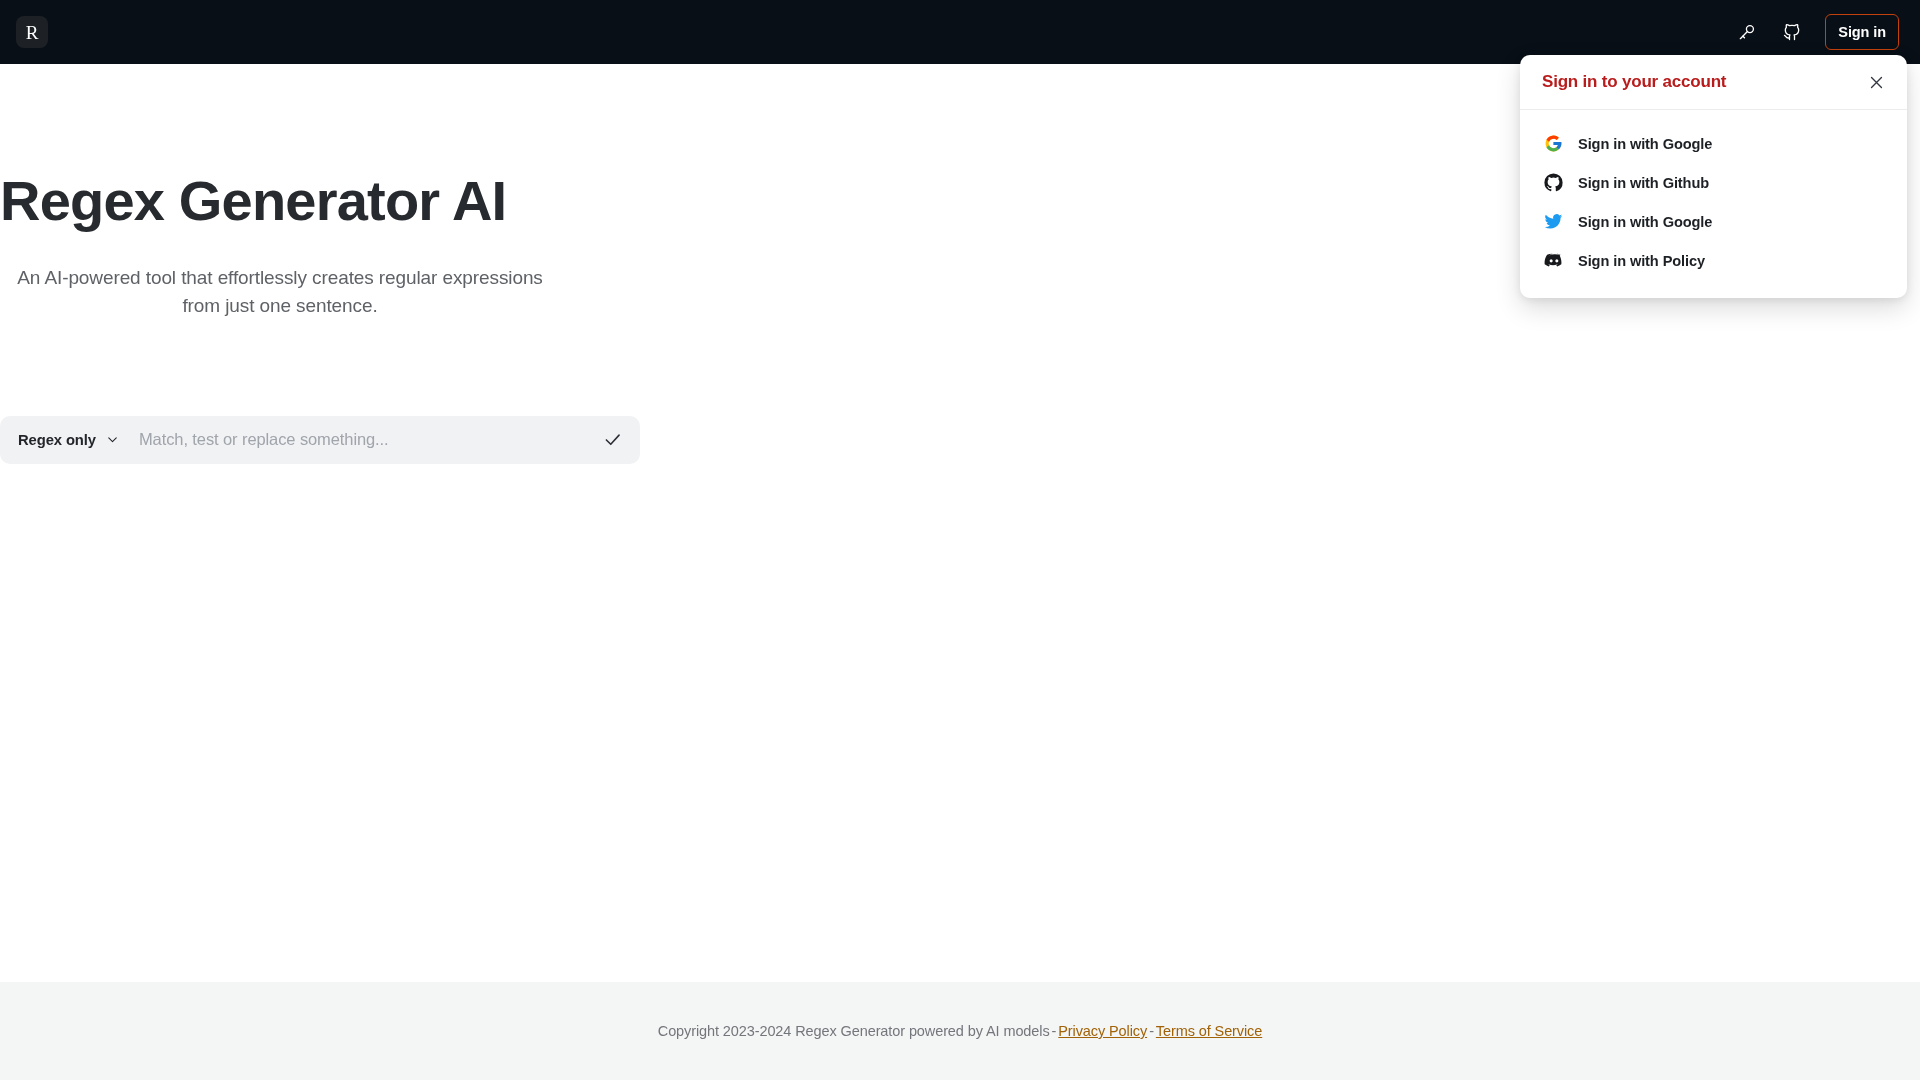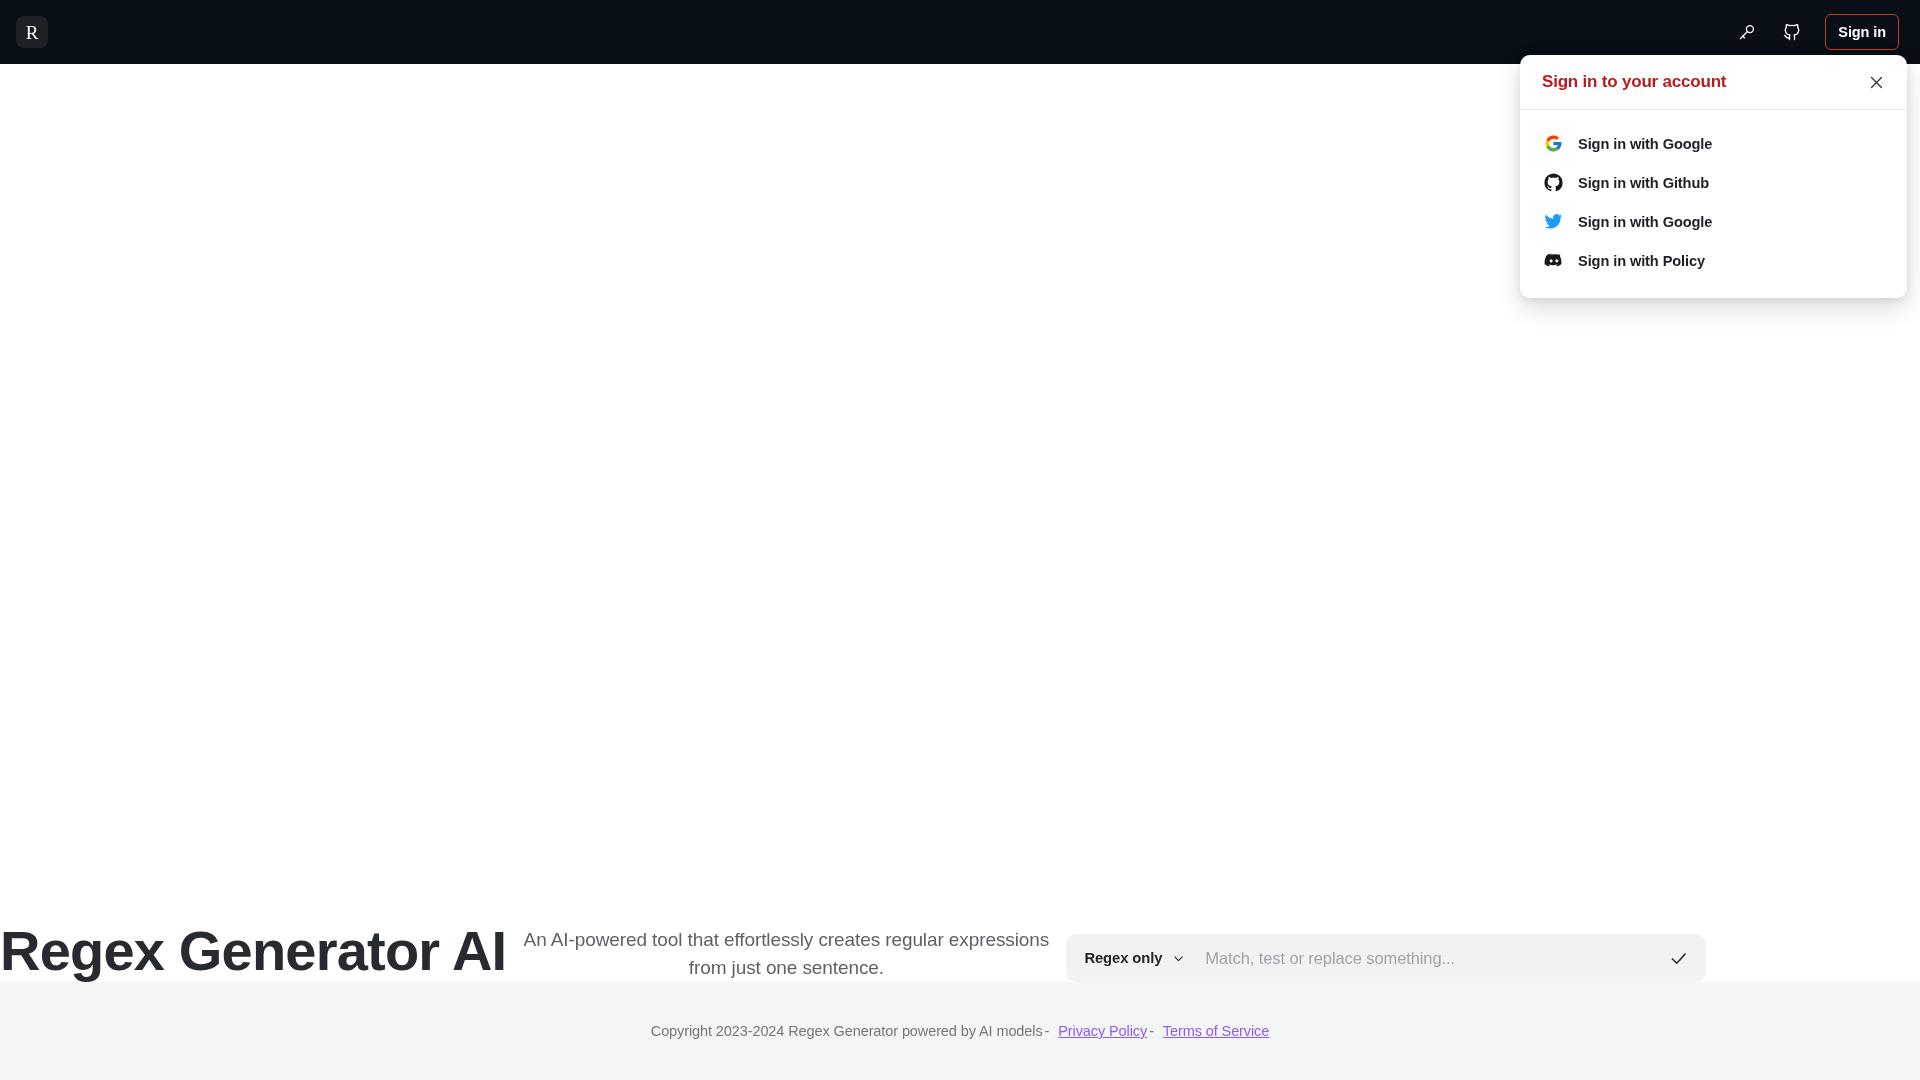--- a/index.html
+++ b/index.html
@@ -81,22 +81,22 @@
     display: flex; align-items: center; justify-content: center;
   }
   .provider-label {
     font-size: 14.6px; font-weight: 700; color: #1d2025;
     letter-spacing: -0.1px;
   }
 
   
   .main {
     flex: 1 1 auto;
-    display: flex; flex-direction: row; align-items: flex-end;
-    padding-top: 58px;
+    display: flex; flex-direction: column; align-items: flex-start;
+    padding-top: 106px;
   }
   .hero-title {
     font-size: 56px; font-weight: 700; color: #272a2e;
     letter-spacing: -0.8px; line-height: 1.1;
     text-align: center;
   }
   .hero-sub {
     margin-top: 32px;
     width: 560px; text-align: center;
     font-size: 19px; color: #5e6166; line-height: 1.48;
@@ -134,21 +134,21 @@
 
   
   .footer {
     flex: 0 0 98px;
     background: #f4f5f5;
     display: flex; align-items: center; justify-content: center;
   }
   .footer-text {
     font-size: 14.5px; color: #73767b; letter-spacing: -0.1px;
   }
-  .footer-text a { color: #8b5cf6; text-decoration: underline; margin-left: 7px; }
+  .footer-text a { color: #a16207; text-decoration: underline; }
   .sep { padding: 0 2px; }
 </style>
 </head>
 <body>
 
 <div class="page">
 
   <div class="header">
     <div class="logo">
       <span>R</span>

